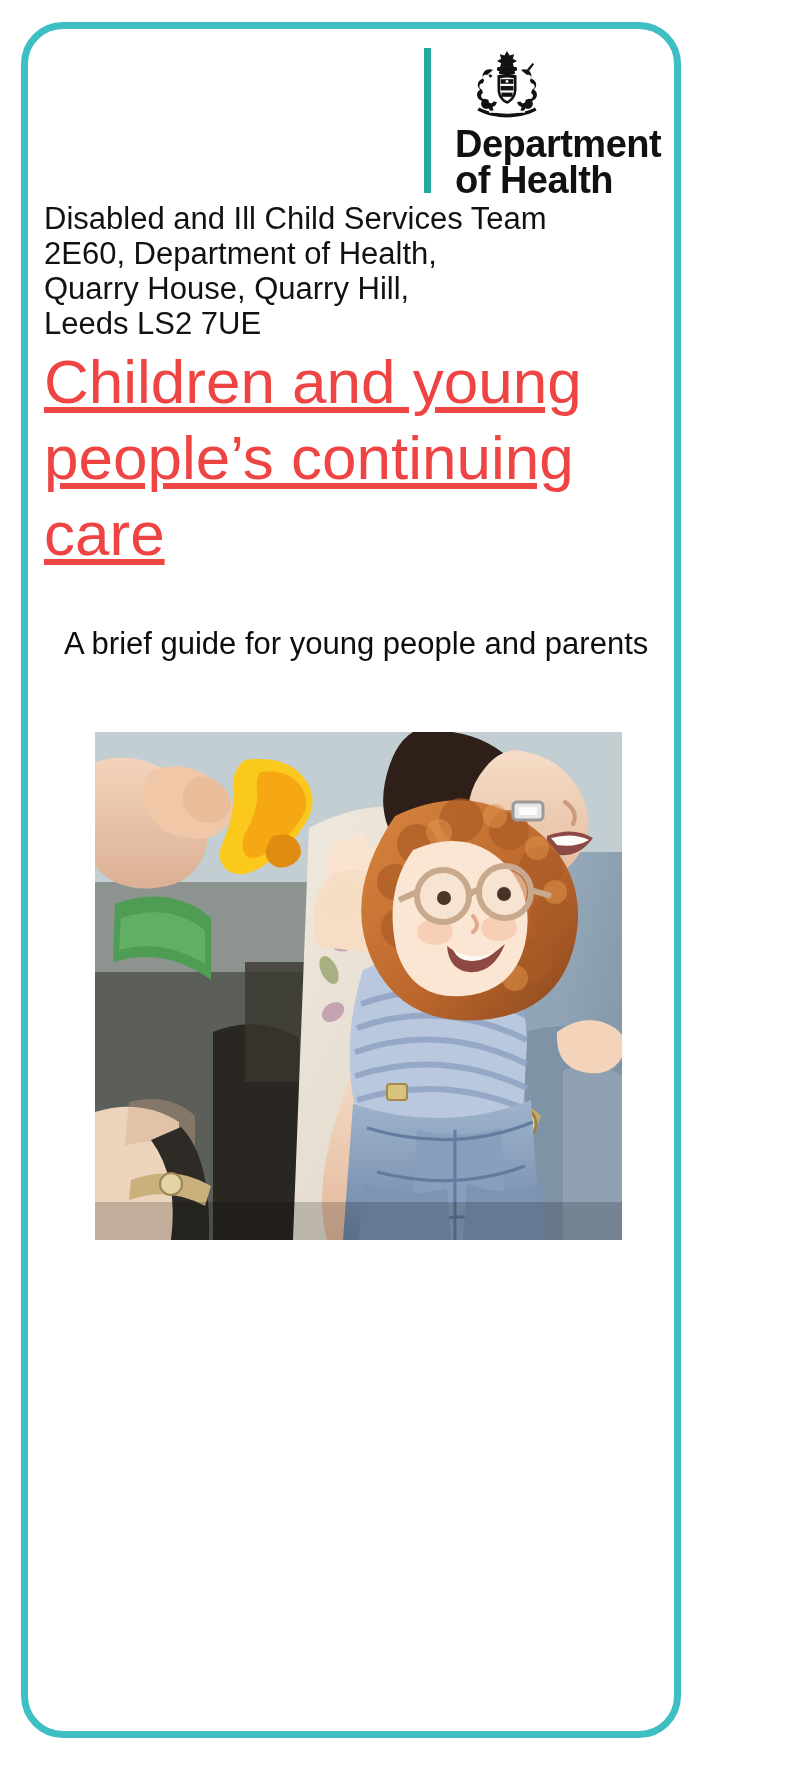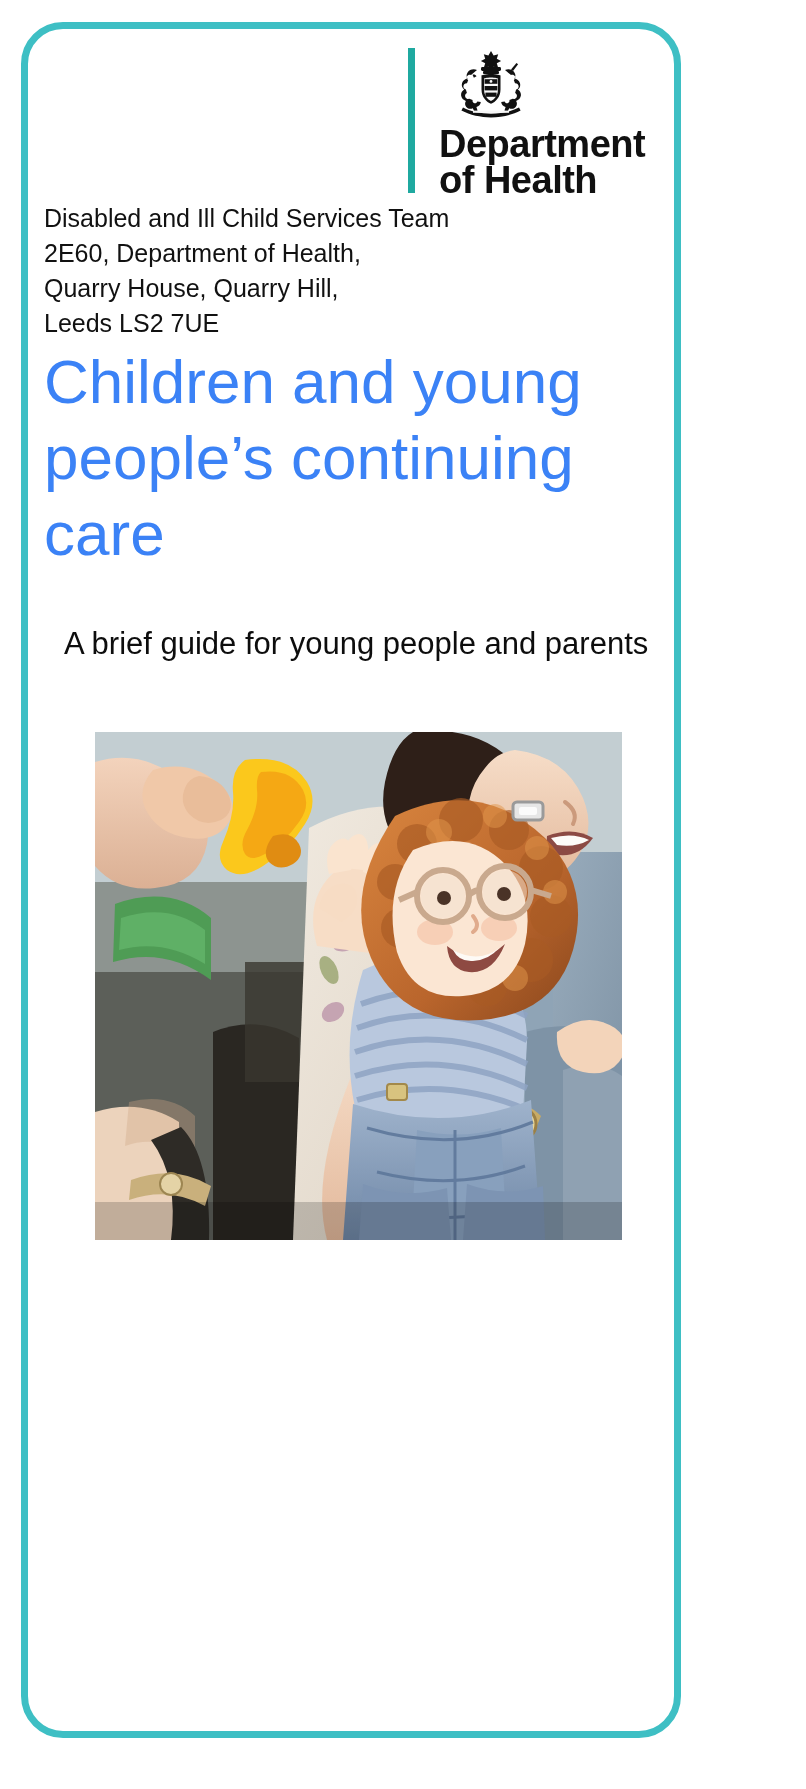--- a/index.html
+++ b/index.html
@@ -8,35 +8,35 @@
 
   
   #frame{position:absolute;left:21px;top:22px;width:660px;height:1716px;
          border:7px solid #3ebfc4;border-radius:42px;box-sizing:border-box;
          background:transparent;}
 
   
   #page{position:absolute;left:0;top:0;width:806px;height:1789px;}
 
   
-  #logo{position:absolute;left:408px;top:48px;width:258px;height:152px;
+  #logo{position:absolute;left:424px;top:48px;width:258px;height:152px;
         display:flex;align-items:flex-start;}
   #logo-bar{width:7px;height:145px;background:#1fa9a0;flex:0 0 auto;}
   #logo-body{margin-left:24px;display:flex;flex-direction:column;}
   #crest{width:104px;height:74px;display:block;}
   #logo-text{margin-top:4px;font-size:38px;line-height:0.95;font-weight:bold;
              color:#111111;letter-spacing:-0.5px;white-space:pre-line;}
 
   
   #address{position:absolute;left:44px;top:201px;width:520px;
-           font-size:25px;line-height:35px;color:#111111;white-space:pre-line;}
+           font-size:31px;line-height:35px;color:#111111;white-space:pre-line;}
 
   
   #title{position:absolute;left:44px;top:344px;width:620px;
-         font-size:62px;line-height:76px;color:#3b82f6;white-space:pre-line;}
+         font-size:62px;line-height:76px;color:#ef4444;white-space:pre-line;text-decoration:underline;}
 
   
   #subtitle{position:absolute;left:56px;top:614px;width:620px;
             font-size:31px;line-height:43px;color:#0d0d0d;white-space:pre-line;}
 
   
   #photo{position:absolute;left:95px;top:732px;width:527px;height:508px;
          overflow:hidden;background:#b9a893;}
   #photo svg{display:block;width:527px;height:508px;}
 </style>

